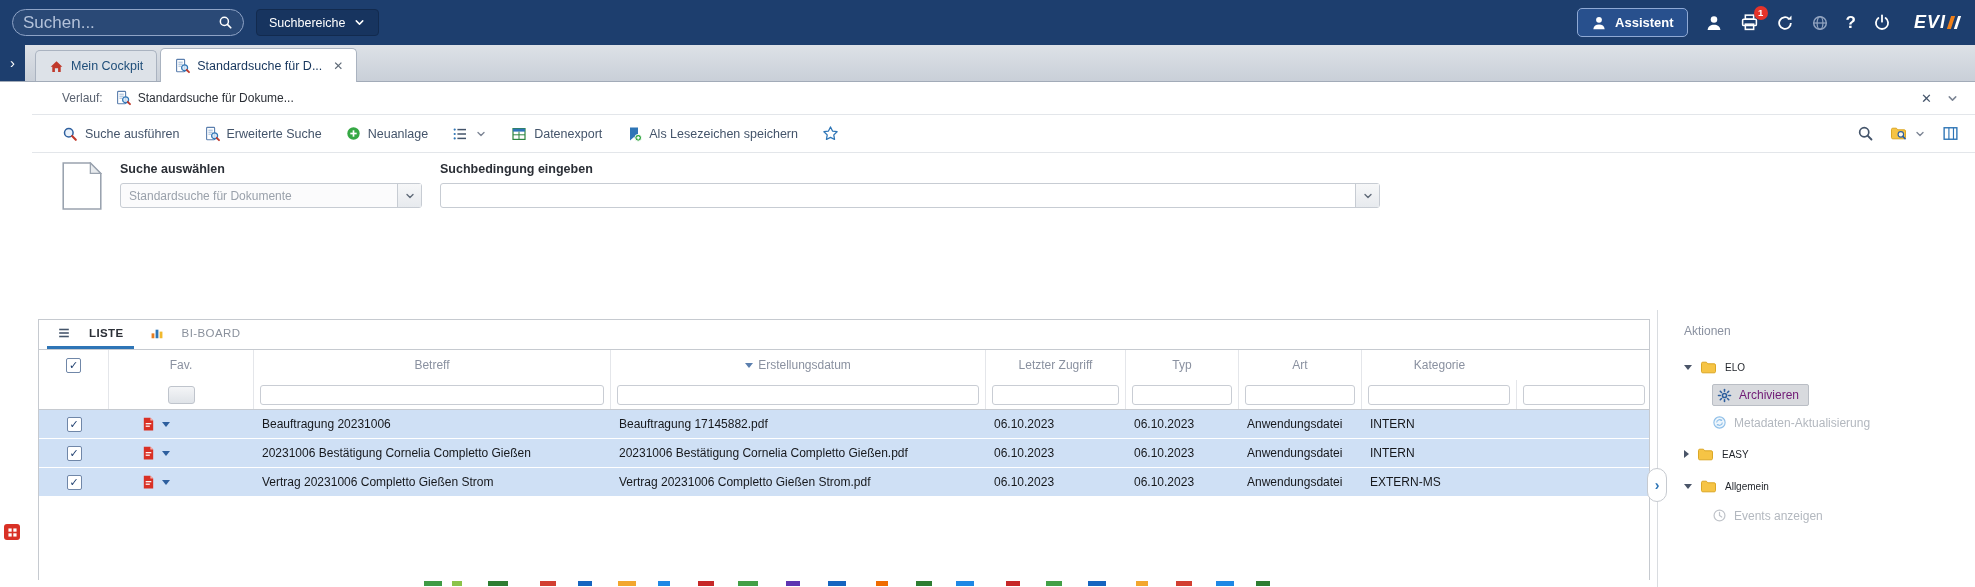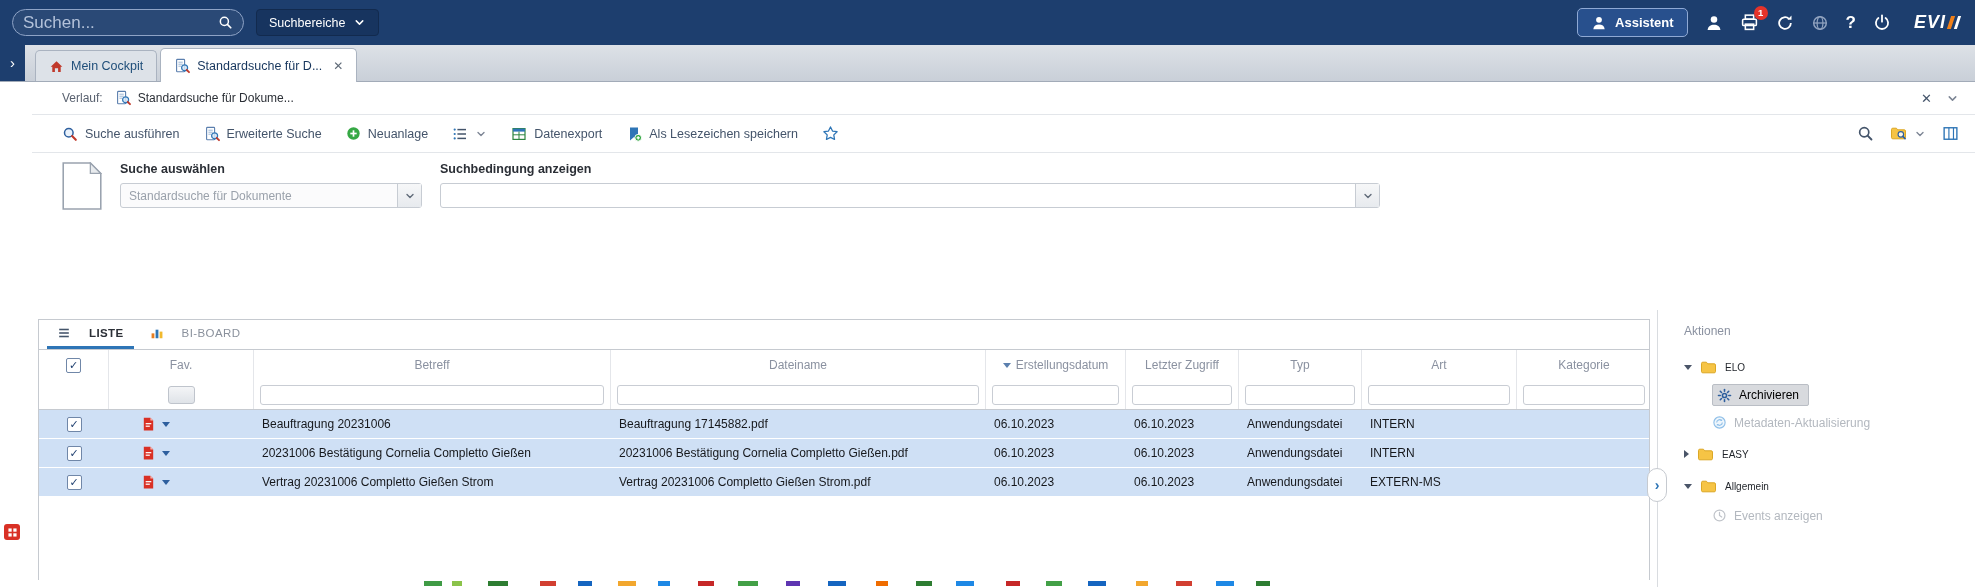--- a/index.html
+++ b/index.html
@@ -126,21 +126,21 @@
                      border:1px solid #c6cad0; border-radius:10px; display:flex; align-items:center;
                      justify-content:center; color:#2e75b6; font-size:14px; font-weight:bold;
                      cursor:pointer; z-index:3; }
   .actions { position:absolute; left:1666px; top:0; right:0; height:100%; padding:14px 0 0 18px; }
   .actions-title { color:#8a91a0; font-size:12px; }
   .tree { margin-top:16px; }
   .tree-folder { display:flex; align-items:center; gap:8px; height:26px; cursor:pointer;
                  color:#1f2329; margin-top:6px; font-size:10px; }
   .tree-children { margin-left:28px; }
   .tree-item { display:flex; align-items:center; gap:7px; height:25px; margin-top:4px; cursor:pointer;
-               color:#000000; font-size:12px; }
+               color:#701a75; font-size:12px; }
   .tree-item.selected { background:#d8dade; border:1px solid #babec5; border-radius:2px;
                         padding:0 9px 0 4px; width:max-content; height:22px; }
   .tree-item.disabled { color:#b3b8bf; cursor:default; }
   .tri-down { width:0; height:0; border-left:4.5px solid transparent; border-right:4.5px solid transparent;
               border-top:5.5px solid #4a5568; }
   .tri-right { width:0; height:0; border-top:4.5px solid transparent; border-bottom:4.5px solid transparent;
                border-left:5.5px solid #4a5568; }
 
   .bottom-strip { position:absolute; left:0; bottom:0; width:1657px; height:7px; background:#fff; }
   .alert-bl { position:absolute; left:4px; top:524px; width:16px; height:16px; border-radius:3px;
@@ -470,21 +470,21 @@
       <div class="combo select1 disabled">
         <span class="combo-text">Standardsuche für Dokumente</span>
         <span class="combo-btn">
           <svg class="icon" width="12" height="12">
               <use href="#i-chevd"></use>
             </svg>
         </span>
       </div>
     </div>
     <div class="field-col">
-      <span class="field-label">Suchbedingung anzeigen</span>
+      <span class="field-label">Suchbedingung eingeben</span>
       <div class="combo cond">
         <input value="" style="">
         <span class="combo-btn">
           <svg class="icon" width="12" height="12">
               <use href="#i-chevd"></use>
             </svg>
         </span>
       </div>
     </div>
   </div>
@@ -509,23 +509,20 @@
 
       <div class="grid-cols thead">
         <div class="th">
             <span class="cb checked"></span>
           </div>
         <div class="th">
             <span>Fav.</span>
           </div>
         <div class="th">
             <span>Betreff</span>
-          </div>
-        <div class="th">
-            <span>Dateiname</span>
           </div>
         <div class="th">
             <span class="sort-caret"></span>
             <span>Erstellungsdatum</span>
           </div>
         <div class="th">
             <span>Letzter Zugriff</span>
           </div>
         <div class="th">
             <span>Typ</span>

